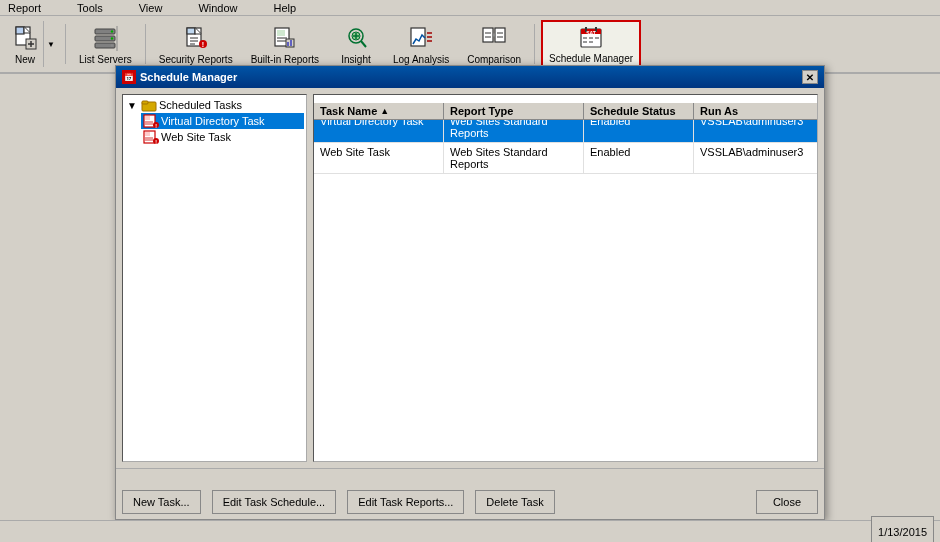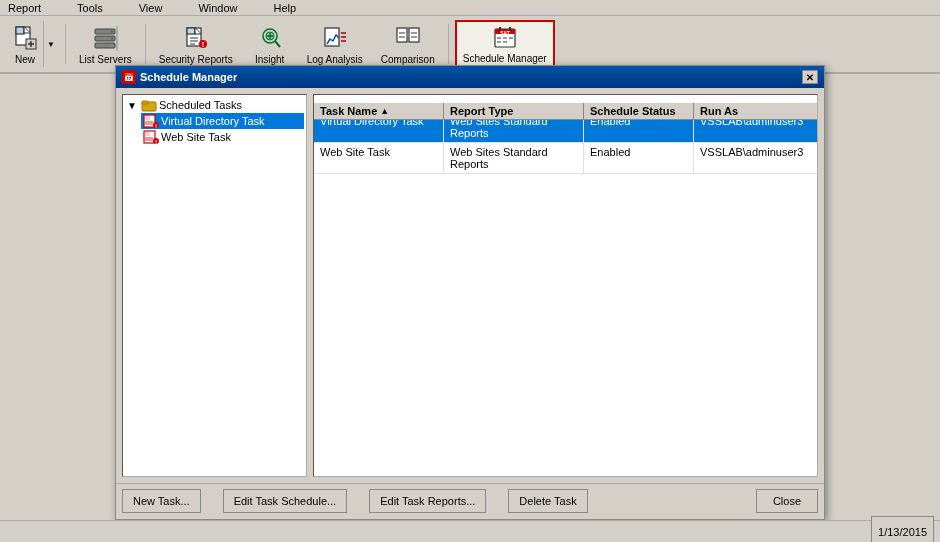--- a/index.html
+++ b/index.html
@@ -222,23 +222,23 @@
       border-right: 1px solid #e0e0e0;
       font-size: 11px;
       word-break: break-word;
     }
 
     
     .dialog-footer {
       border-top: 1px solid #aaa;
       padding: 5px 6px;
       display: flex;
-      align-items: flex-start;
-      gap: 22px;
-      height: 36px;
+      align-items: flex-end;
+      gap: 11px;
+      height: 51px;
       background: #d4d0c8;
     }
     .footer-btn {
       height: 24px;
       padding: 0 10px;
       background: #d4d0c8;
       border: 1px solid #888;
       font-size: 11px;
       cursor: pointer;
       display: flex;
@@ -350,20 +350,34 @@
         <line x1="7" y1="13" x2="15" y2="13" stroke="#333" stroke-width="1"></line>
         <line x1="7" y1="16" x2="15" y2="16" stroke="#333" stroke-width="1"></line>
         <line x1="7" y1="19" x2="12" y2="19" stroke="#333" stroke-width="1"></line>
         <circle cx="20" cy="19" r="4" fill="#cc0000"></circle>
         <text x="20" y="22" text-anchor="middle" fill="white" font-size="7" font-weight="bold">!</text>
       </svg>
     </div>
     <span class="toolbar-label">Security Reports</span>
   </div>
 
+  <div class="toolbar-btn">
+    <div class="toolbar-icon">
+      <svg width="26" height="26" viewBox="0 0 26 26">
+        <rect x="3" y="3" width="14" height="18" fill="white" stroke="#333" stroke-width="1.2"></rect>
+        <rect x="5" y="5" width="8" height="6" fill="#d0e8d0"></rect>
+        <line x1="5" y1="13" x2="15" y2="13" stroke="#333" stroke-width="1"></line>
+        <line x1="5" y1="16" x2="15" y2="16" stroke="#333" stroke-width="1"></line>
+        <rect x="14" y="14" width="8" height="8" fill="#d4d0c8" stroke="#333" stroke-width="1"></rect>
+        <rect x="15" y="17" width="2" height="4" fill="#6060c0"></rect>
+        <rect x="18" y="15" width="2" height="6" fill="#6060c0"></rect>
+      </svg>
+    </div>
+    <span class="toolbar-label">Built-in Reports</span>
+  </div>
 
   <div class="toolbar-btn">
     <div class="toolbar-icon">
       <svg width="26" height="26" viewBox="0 0 26 26">
         <circle cx="13" cy="11" r="7" fill="none" stroke="#007030" stroke-width="1.5"></circle>
         <circle cx="13" cy="11" r="4" fill="#90c890" stroke="#007030" stroke-width="1"></circle>
         <line x1="18" y1="16" x2="23" y2="22" stroke="#007030" stroke-width="2"></line>
         <line x1="10" y1="11" x2="16" y2="11" stroke="#007030" stroke-width="1.5"></line>
         <line x1="13" y1="8" x2="13" y2="14" stroke="#007030" stroke-width="1.5"></line>
       </svg>

